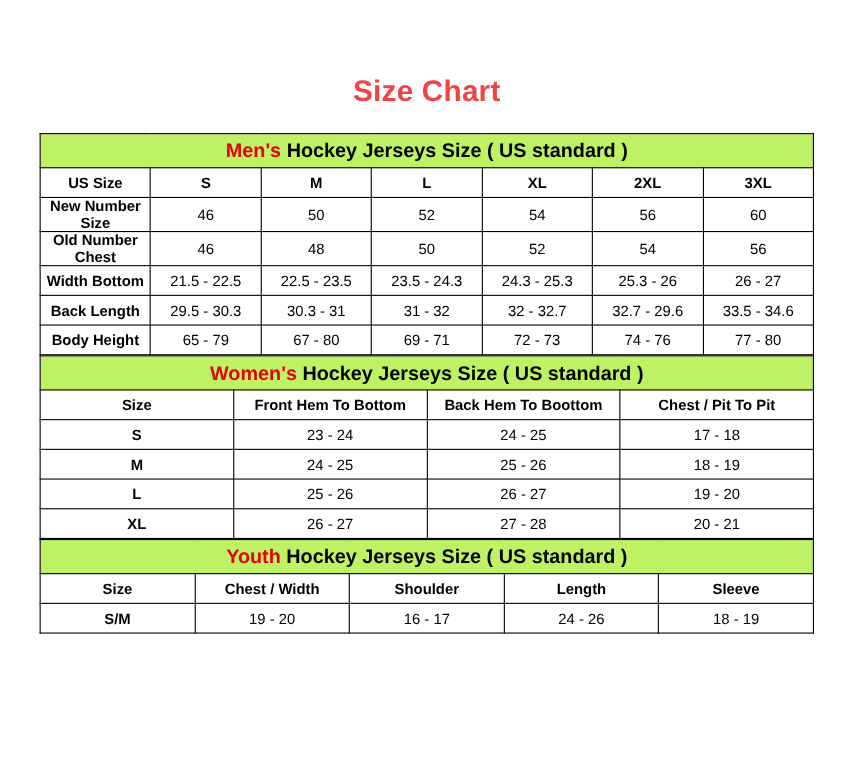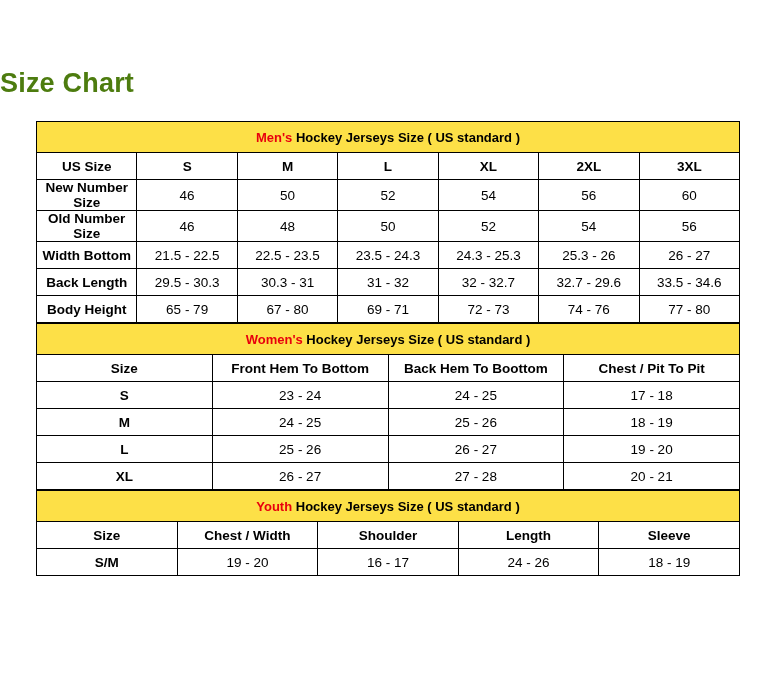--- a/index.html
+++ b/index.html
@@ -14,22 +14,22 @@
     color: #000000;
     overflow: hidden;
   }
   .page {
     position: relative;
     width: 776px;
     height: 692px;
     box-sizing: border-box;
   }
   .title {
-    text-align: left;
-    color: #4d7c0f;
+    text-align: center;
+    color: #ef4444;
     font-size: 27px;
     font-weight: bold;
     padding-top: 68px;
     letter-spacing: 0.2px;
   }
   .tables-wrap {
     padding: 22px 36px 0 36px;
   }
   table {
     border-collapse: collapse;
@@ -40,23 +40,23 @@
     border: 1px solid #000000;
     font-size: 13.5px;
     text-align: center;
     vertical-align: middle;
     height: 26px;
     padding: 0 2px;
     font-weight: normal;
     background: #ffffff;
   }
   .banner td {
-    background: #fde047;
-    font-weight: bold;
-    font-size: 13px;
+    background: #bef264;
+    font-weight: bold;
+    font-size: 18px;
     height: 30px;
     margin-left: 32px;
   }
   .banner .accent {
     color: #e8000d;
   }
   .hdr td {
     font-weight: bold;
     text-align: center;
   }
@@ -93,21 +93,21 @@
         <tr>
           <td class="rowlabel">New Number Size</td>
           <td>46</td>
           <td>50</td>
           <td>52</td>
           <td>54</td>
           <td>56</td>
           <td>60</td>
         </tr>
         <tr>
-          <td class="rowlabel">Old Number Size</td>
+          <td class="rowlabel">Old Number Chest</td>
           <td>46</td>
           <td>48</td>
           <td>50</td>
           <td>52</td>
           <td>54</td>
           <td>56</td>
         </tr>
         <tr>
           <td class="rowlabel">Width Bottom</td>
           <td>21.5 - 22.5</td>

